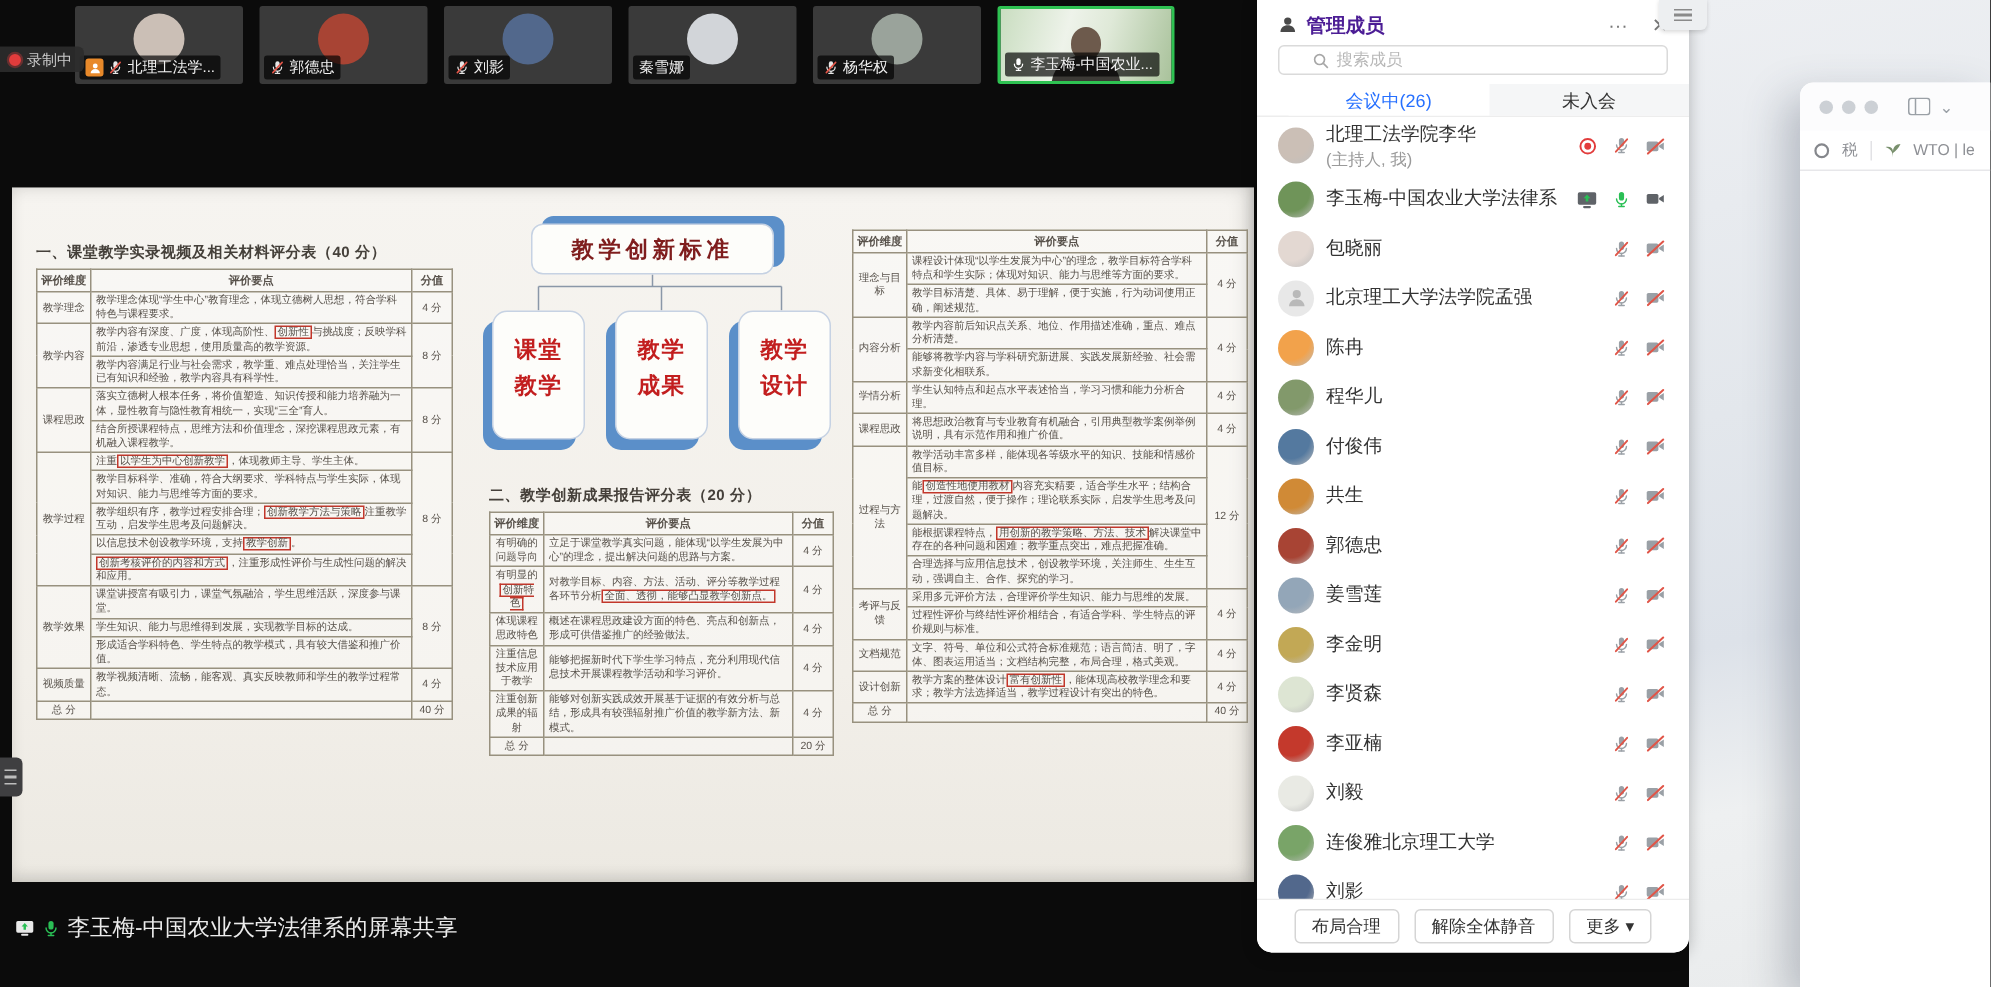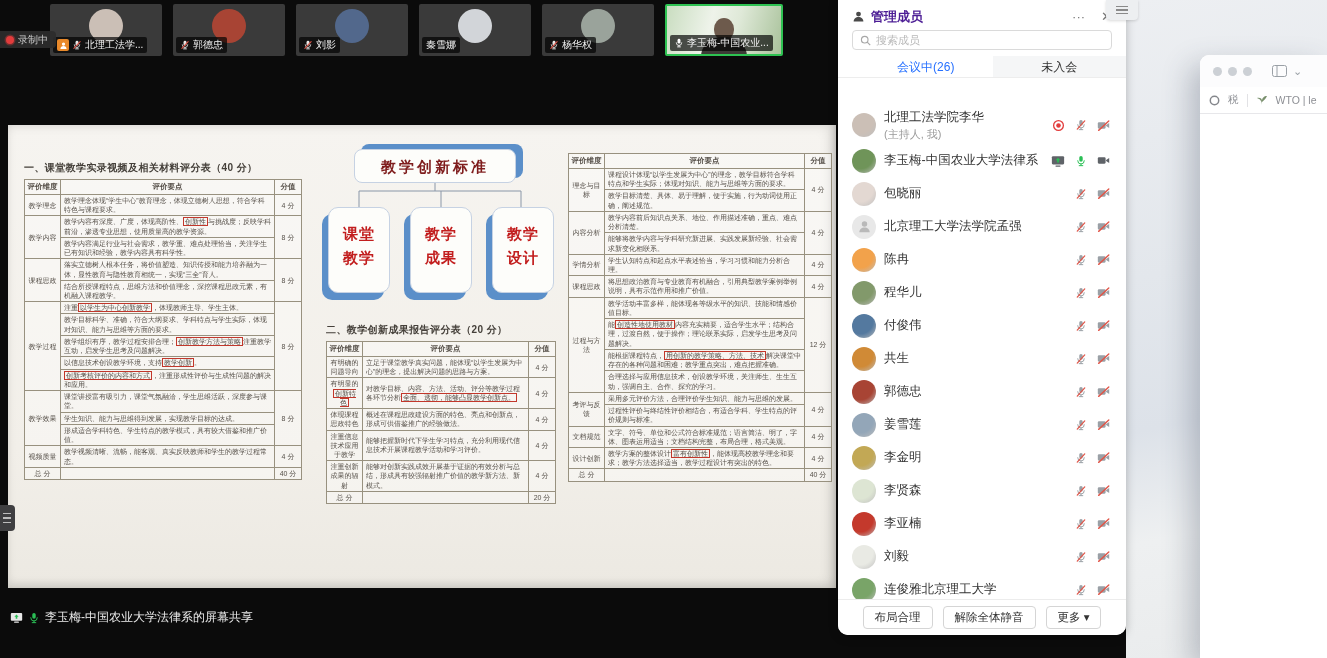--- a/index.html
+++ b/index.html
@@ -61,37 +61,37 @@
   .diag-box { width:62px; height:86px; background:#fdfdfa; border:1px solid #c6d2e3; border-radius:10px;
     box-shadow:-6px 7px 0 #5b8fc9; color:#c21e1e; font-size:15px; font-weight:700; text-align:center;
     white-space:pre-line; line-height:1.6; padding-top:14px; letter-spacing:1px; }
 
   .annot-handle { position:absolute; left:0; top:505px; width:15px; height:26px; background:#3f3f41;
     border-radius:0 4px 4px 0; display:flex; flex-direction:column; justify-content:center; gap:3px;
     padding-left:3px; z-index:6; }
   .annot-handle i { display:block; width:8px; height:1.5px; background:#bdbdbd; }
 
   .share-banner { position:absolute; left:10px; top:609px; display:flex; align-items:center; gap:5px;
-    color:#ececec; font-size:12px; }
+    color:#ececec; font-size:15px; }
 
   
   .panel { position:absolute; left:838px; top:0; width:288px; height:635px; background:#fff;
     border-radius:0 0 10px 10px; box-shadow:0 2px 10px rgba(0,0,0,.25); }
   .p-head { height:26px; padding:7px 14px 0; display:flex; align-items:center; gap:6px; }
   .p-title { font-size:13px; font-weight:700; color:#4c1d95; flex:1; }
   .p-head .hic { color:#777; font-size:13px; line-height:1; cursor:pointer; }
   .p-search { margin:4px 14px 6px; height:20px; border:1px solid #dadada; border-radius:4px;
-    display:flex; align-items:center; padding:0 7px; gap:5px; }
+    display:flex; align-items:center; padding:0 22px; gap:5px; }
   .p-search input { border:none; outline:none; flex:1; font-size:11px; color:#333; background:transparent;
     font-family:inherit; }
   .p-search input::placeholder { color:#b8b8b8; }
   .p-tabs { display:flex; height:22px; border-bottom:1px solid #ededed; }
   .p-tab { flex:1; text-align:center; font-size:12px; line-height:22px; color:#333; background:#f5f6f7; cursor:pointer; }
   .p-tab.active { color:#2670ff; background:#fff;margin-left:21px; }
-  .m-list { height:522px; overflow:hidden;margin-top:28px; }
+  .m-list { height:522px; overflow:hidden; }
   .m-row { height:33px; display:flex; align-items:center; gap:8px; padding:0 16px 0 14px; }
   .m-row.two { height:38px; }
   .m-avatar { width:24px; height:24px; border-radius:50%; flex:none; overflow:hidden; display:flex;
     align-items:center; justify-content:center; }
   .m-name { flex:1; min-width:0; font-size:12.5px; color:#333; overflow:hidden; }
   .m-name .nm { white-space:nowrap; overflow:hidden; text-overflow:ellipsis; display:block; }
   .m-name .sub { font-size:11px; color:#9a9a9a; display:block; margin-top:1px; }
   .m-ics { display:flex; align-items:center; gap:10px; flex:none; }
   .p-foot { position:absolute; left:0; bottom:0; width:100%; height:36px; border-top:1px solid #ececec;
     background:#fff; border-radius:0 0 10px 10px; display:flex; align-items:center; justify-content:center; gap:10px; }

